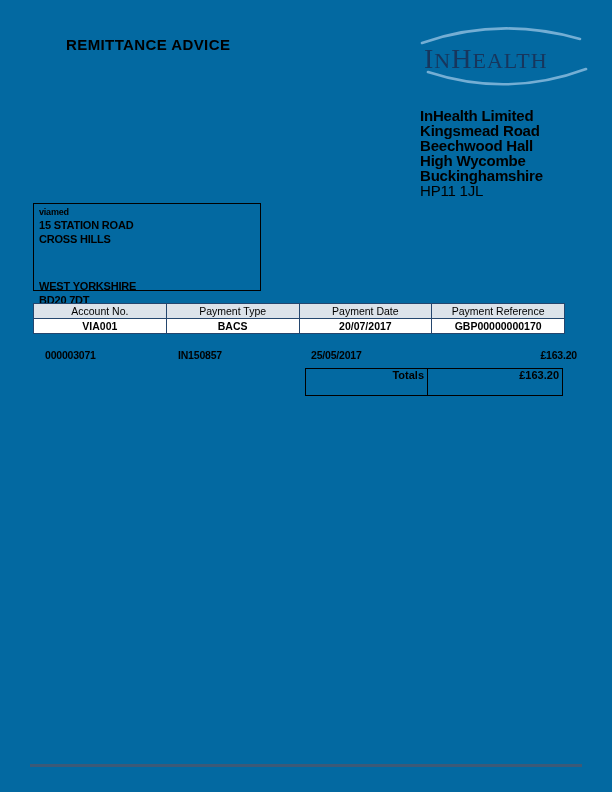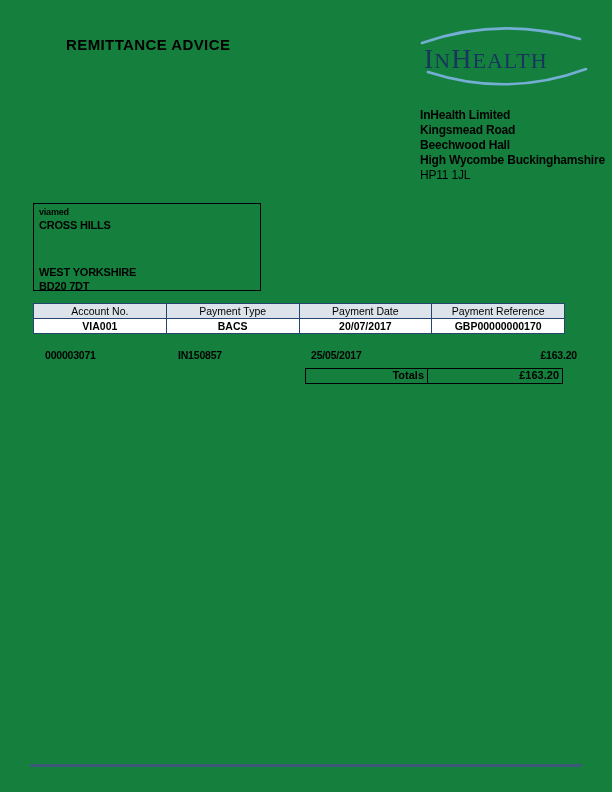--- a/index.html
+++ b/index.html
@@ -2,21 +2,21 @@
 <html><head>
 <meta charset="utf-8">
 <style>
   * { margin: 0; padding: 0; box-sizing: border-box; }
   html, body { background: #ffffff; }
   body { font-family: "Liberation Sans", sans-serif; color: #000; }
   .page {
     position: relative;
     width: 612px;
     height: 792px;
-    background: #15803d;
+    background: #0369a1;
     overflow: hidden;
   }
   .doc-title {
     position: absolute;
     left: 66px;
     top: 36px;
     font-size: 15px;
     font-weight: bold;
     letter-spacing: 0.4px;
     color: #000;
@@ -26,21 +26,21 @@
     left: 408px;
     top: 16px;
     width: 182px;
     height: 80px;
   }
   .sender-address {
     position: absolute;
     left: 420px;
     top: 108px;
     width: 185px;
-    font-size: 12px;
+    font-size: 15px;
     font-weight: bold;
     line-height: 15px;
     letter-spacing: -0.2px;
   }
   .sender-address .light { font-weight: normal; }
   .recipient-box {
     position: absolute;
     left: 33px;
     top: 203px;
     width: 228px;
@@ -86,21 +86,21 @@
     letter-spacing: -0.2px;
     padding-left: 12px;
   }
   .detail-row .cell { text-align: left; }
   .detail-row .cell.right { text-align: right; }
   .totals-box {
     position: absolute;
     left: 305px;
     top: 368px;
     width: 258px;
-    height: 16px;
+    height: 28px;
     border: 1.8px solid #000;
     display: flex;
   }
   .totals-box .tot-label {
     width: 122px;
     border-right: 1.8px solid #000;
     font-size: 11px;
     font-weight: bold;
     text-align: right;
     padding-right: 3px;
@@ -141,20 +141,21 @@
   <div class="sender-address">
     <div>InHealth Limited</div>
     <div>Kingsmead Road</div>
     <div>Beechwood Hall</div>
     <div>High Wycombe Buckinghamshire</div>
     <div class="light">HP11 1JL</div>
   </div>
 
   <div class="recipient-box">
     <div class="rcpt-name">viamed</div>
+    <div class="rcpt-line">15 STATION ROAD</div>
     <div class="rcpt-line">CROSS HILLS</div>
     <div class="rcpt-gap"></div>
     <div class="rcpt-line">WEST YORKSHIRE</div>
     <div class="rcpt-line">BD20 7DT</div>
   </div>
 
   <table class="pay-table">
     <tbody>
         <tr>
       <td class="hdr">Account No.</td>

